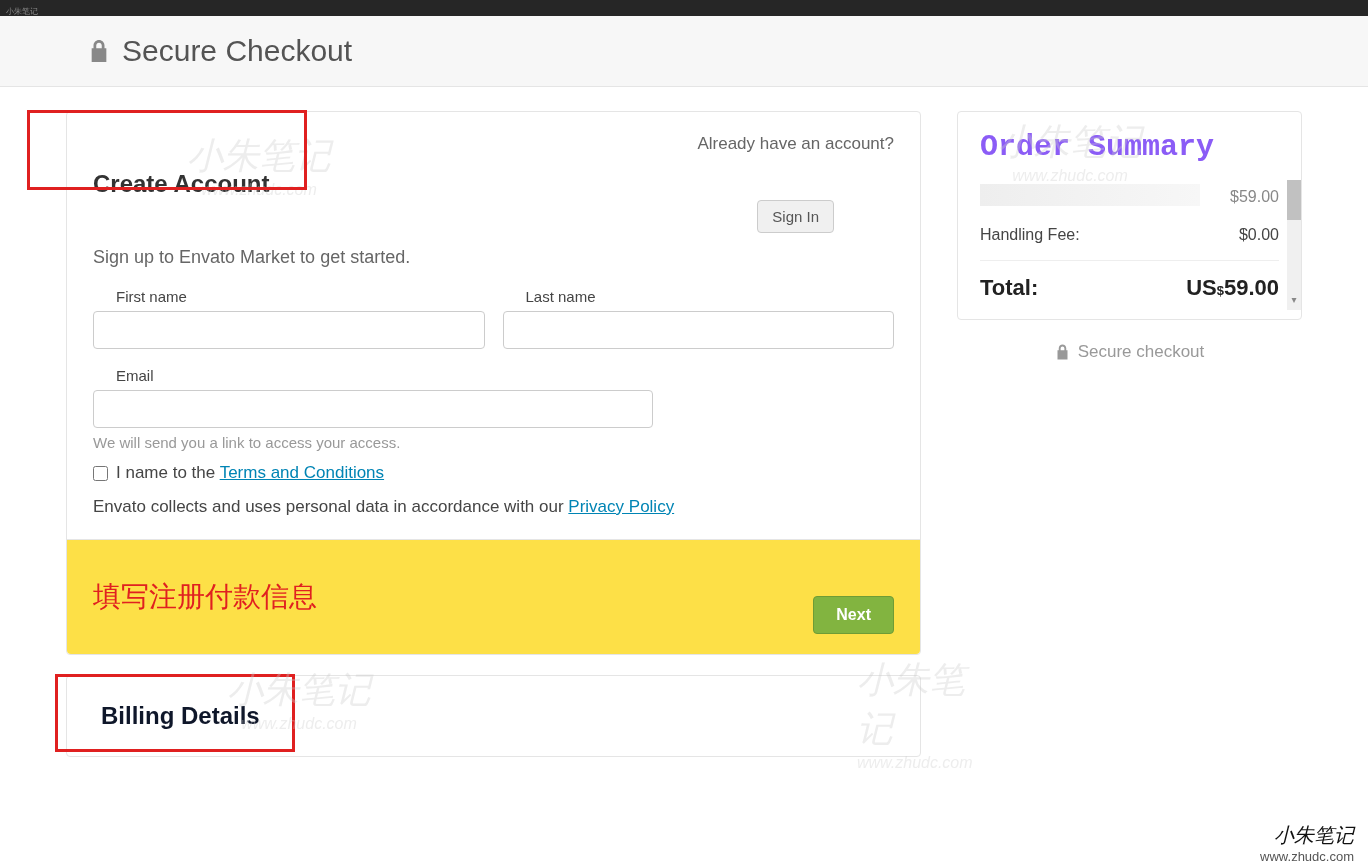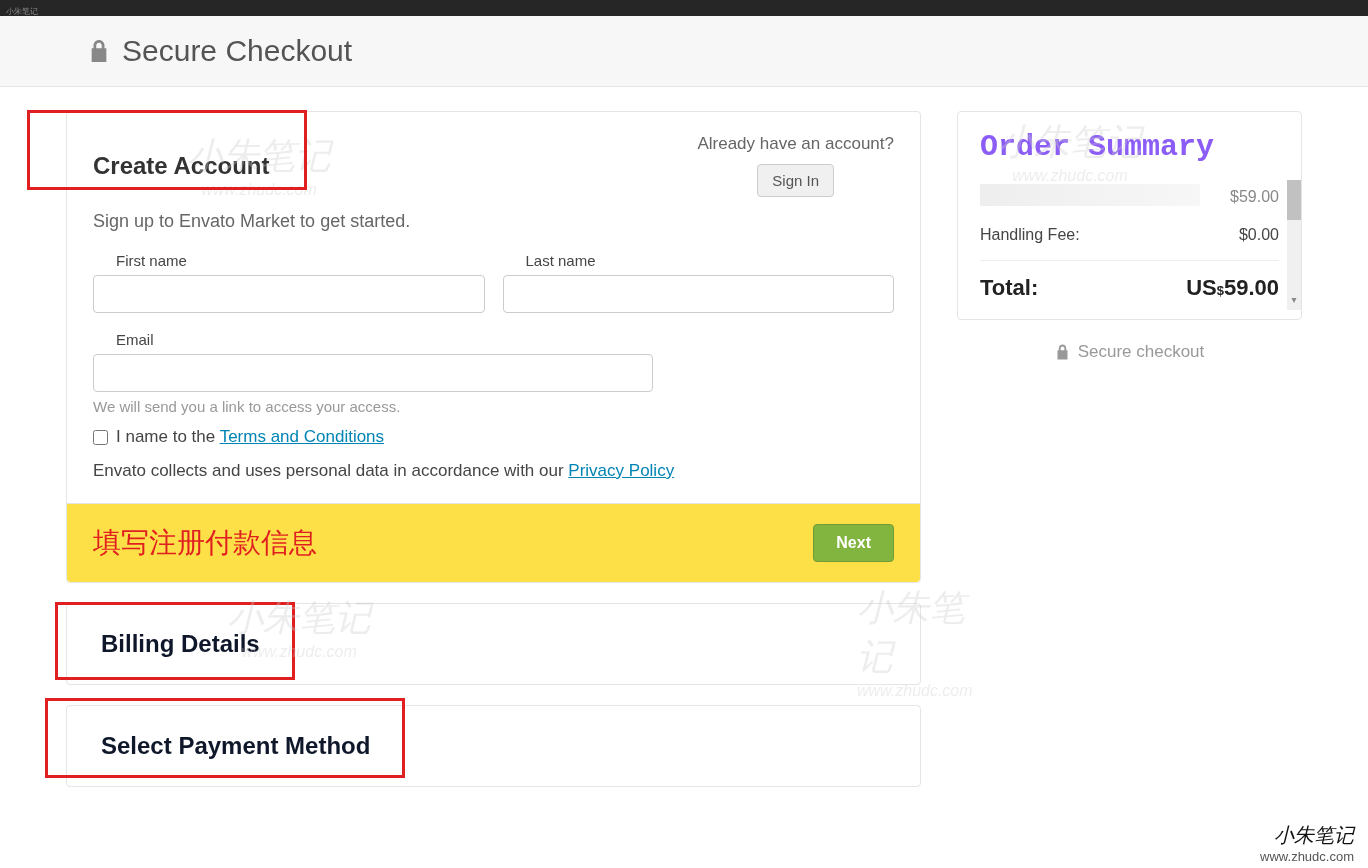--- a/index.html
+++ b/index.html
@@ -12,21 +12,21 @@
 .main-row { display: flex; gap: 36px; padding: 24px 44px 0; max-width: 1324px; margin: 0 auto; }
 .left-col { flex: 1; }
 .right-col { width: 345px; }
 .panel { border: 1px solid #e5e5e5; border-radius: 4px; margin-bottom: 20px; background: #fff; }
 .panel-body { padding: 22px 26px; }
 .panel-footer { background: #fde047; border-top: 1px solid #e5e5e5; padding: 20px 26px; display: flex; justify-content: space-between; align-items: center; border-radius: 0 0 4px 4px; }
 .panel-head { display: flex; justify-content: space-between; align-items: center; margin-bottom: 14px; }
 h2.section-title { font-size: 24px; font-weight: 700; color: #333; }
 h2.section-title.disabled { color: #0f172a; margin-left: 8px; }
 .already { color: #666; font-size: 17px; display: flex; align-items: center; gap: 10px; flex-direction: column; }
-.btn { display: inline-block; padding: 7px 14px; font-size: 15px; border: 1px solid #ccc; border-radius: 4px; cursor: pointer; }
+.btn { display: inline-block; padding: 7px 14px; font-size: 15px; border: 1px solid #ccc; border-radius: 4px; cursor: pointer; margin-top: 36px; }
 .btn-default { background: #f0f0f0; color: #555; }
 .btn-success { background: #82b440; color: #fff; border: 1px solid #6f9c35; padding: 9px 22px; font-size: 16px; font-weight: 600; }
 .subtext { color: #666; font-size: 18px; margin-bottom: 20px; }
 .form-row { display: flex; gap: 18px; margin-bottom: 18px; }
 .form-group { flex: 1; }
 label.field-label { display: block; font-size: 15px; color: #454545; margin-bottom: 6px; font-weight: 400; margin-left: 23px; }
 input.text-input { width: 100%; padding: 8px 10px; font-size: 15px; border: 1px solid #ccc; border-radius: 4px; height: 38px; }
 .hint { color: #999; font-size: 15px; margin-top: 6px; }
 .agree-row { margin: 12px 0 14px; font-size: 17px; color: #454545; display: flex; align-items: center; gap: 8px; }
 .agree-row input { width: 15px; height: 15px; }
@@ -136,26 +136,20 @@
       <div class="wm" style="top:-10px; left:160px;">
         <span class="big">小朱笔记</span>
         <span class="small">www.zhudc.com</span>
       </div>
       <div class="wm" style="top:-20px; left:790px;">
         <span class="big">小朱笔记</span>
         <span class="small">www.zhudc.com</span>
       </div>
     </div>
 
-    <div class="panel disabled-panel" style="position:relative; margin-bottom:0;">
-      <div class="panel-body">
-        <h2 class="section-title disabled">Select Payment Method</h2>
-      </div>
-      <div class="red-box-1" style="top:-8px; left:-22px; width:360px; height:80px;"></div>
-    </div>
 
   </div>
 
   <div class="right-col">
     <div class="panel" style="position:relative;">
       <h3 class="summary-title">Order Summary</h3>
       <div class="summary-body">
         <div class="summary-line item">
           <span style="position:relative; flex:1;">
             <span style="position:absolute; left:0; right:30px; top:-4px; height:22px; background:linear-gradient(90deg,#eee,#f7f7f7);"></span>

